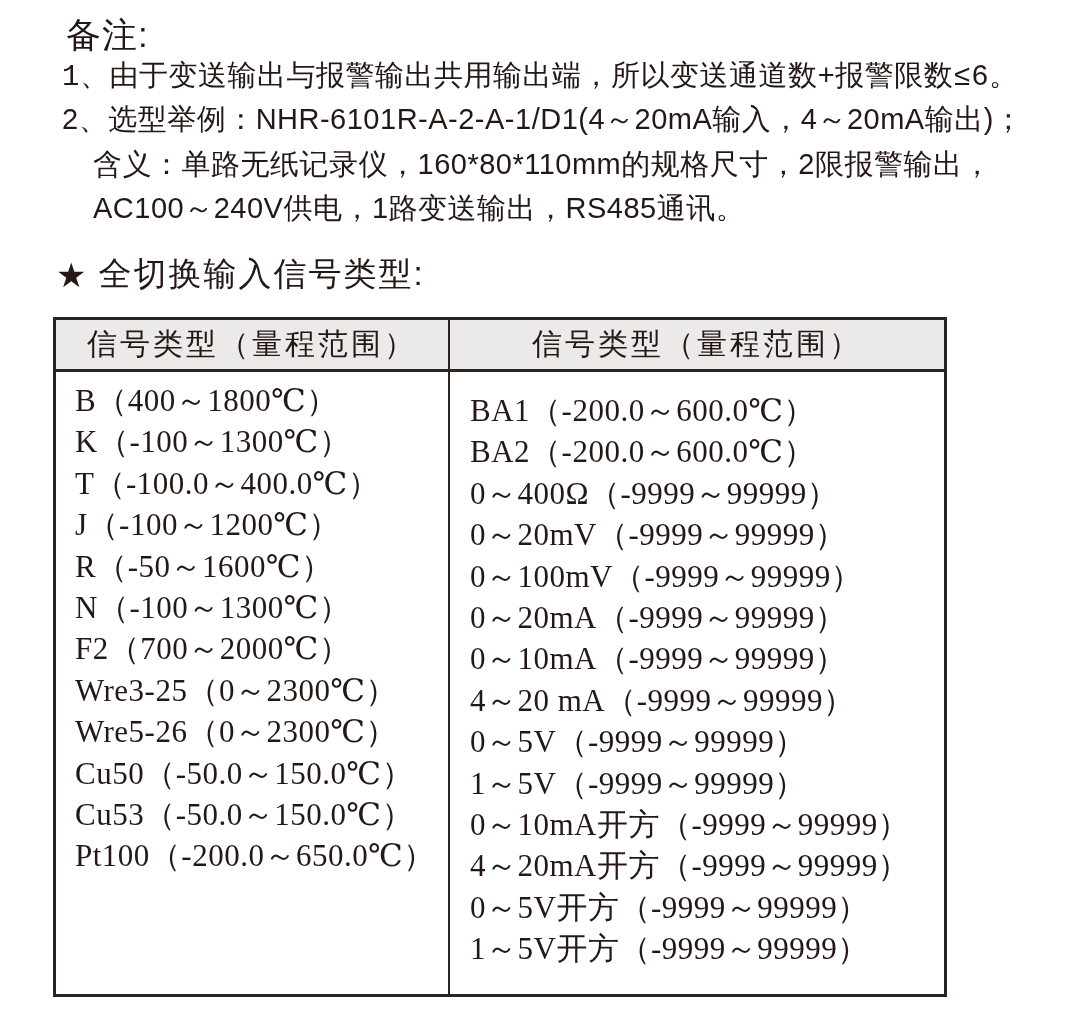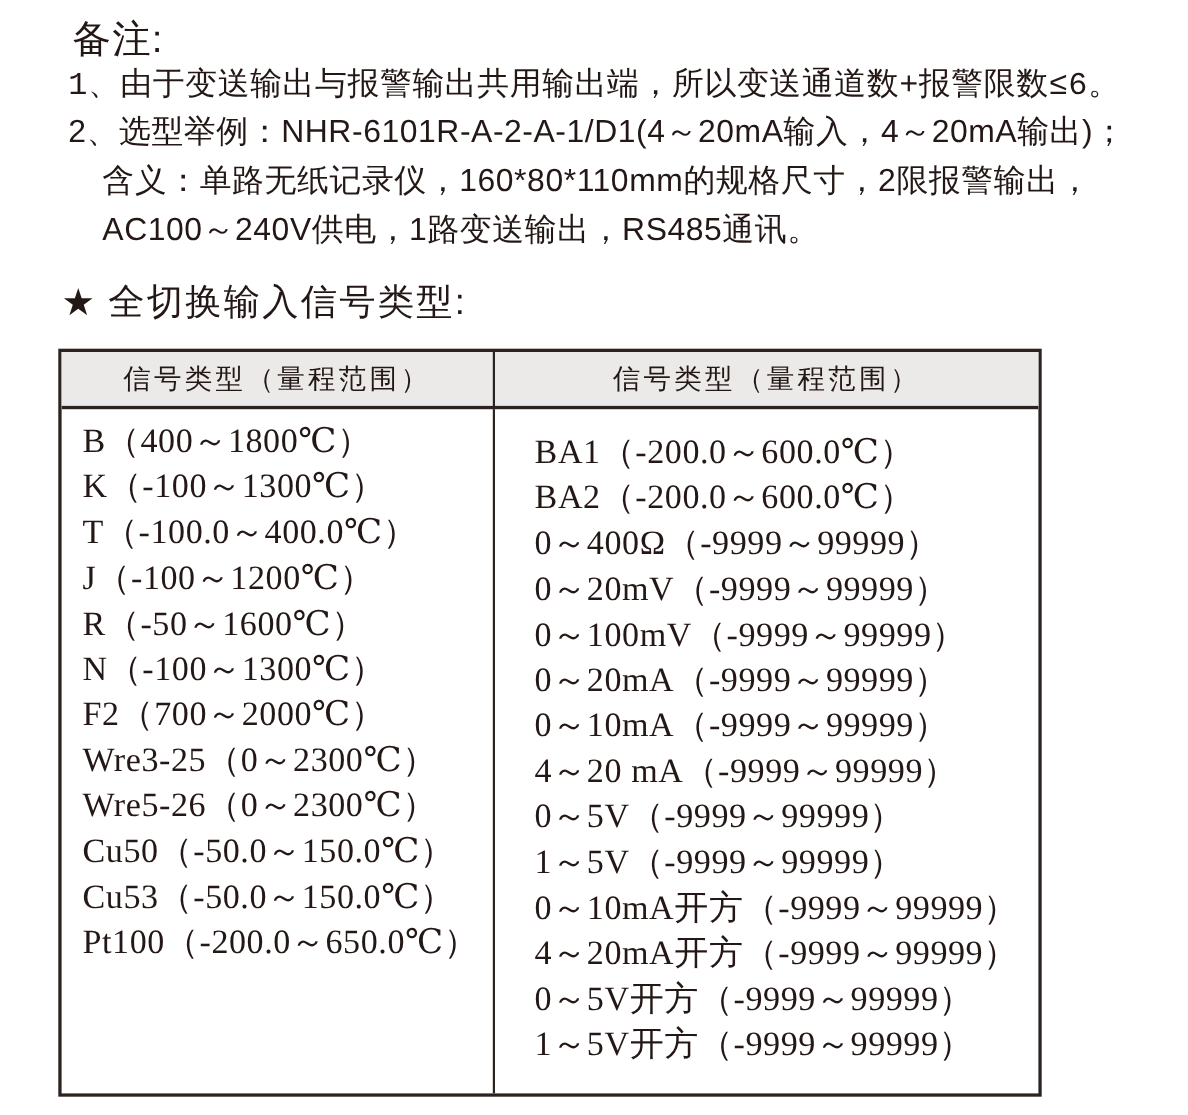--- a/index.html
+++ b/index.html
@@ -48,30 +48,30 @@
     display:grid;
     grid-template-columns:394px 1fr;
     grid-template-rows:52px 1fr;
     font-family:"Liberation Serif","DejaVu Serif",serif;
     background:#ffffff;
   }
   .th{
     background:var(--header-bg);
     border-bottom:3px solid var(--border-color);
     display:flex;align-items:center;justify-content:center;
-    font-size:25px;letter-spacing:3px;
+    font-size:30px;letter-spacing:3px;
     white-space:nowrap;
   }
   .th.left-col{border-right:2px solid var(--border-color);}
   .tcol{
     padding-top:8px;
     overflow:hidden;
   }
   .tcol.left-col{border-right:2px solid var(--border-color);padding-left:4px;margin-left:15px;}
-  .tcol.right-col{padding-top:18px;padding-left:36px;}
+  .tcol.right-col{padding-top:18px;padding-left:20px;}
   .row-line{
     font-size:31px;
     line-height:41.4px;
     white-space:nowrap;
     letter-spacing:0.5px;
   }
 </style>
 </head>
 <body>
 

